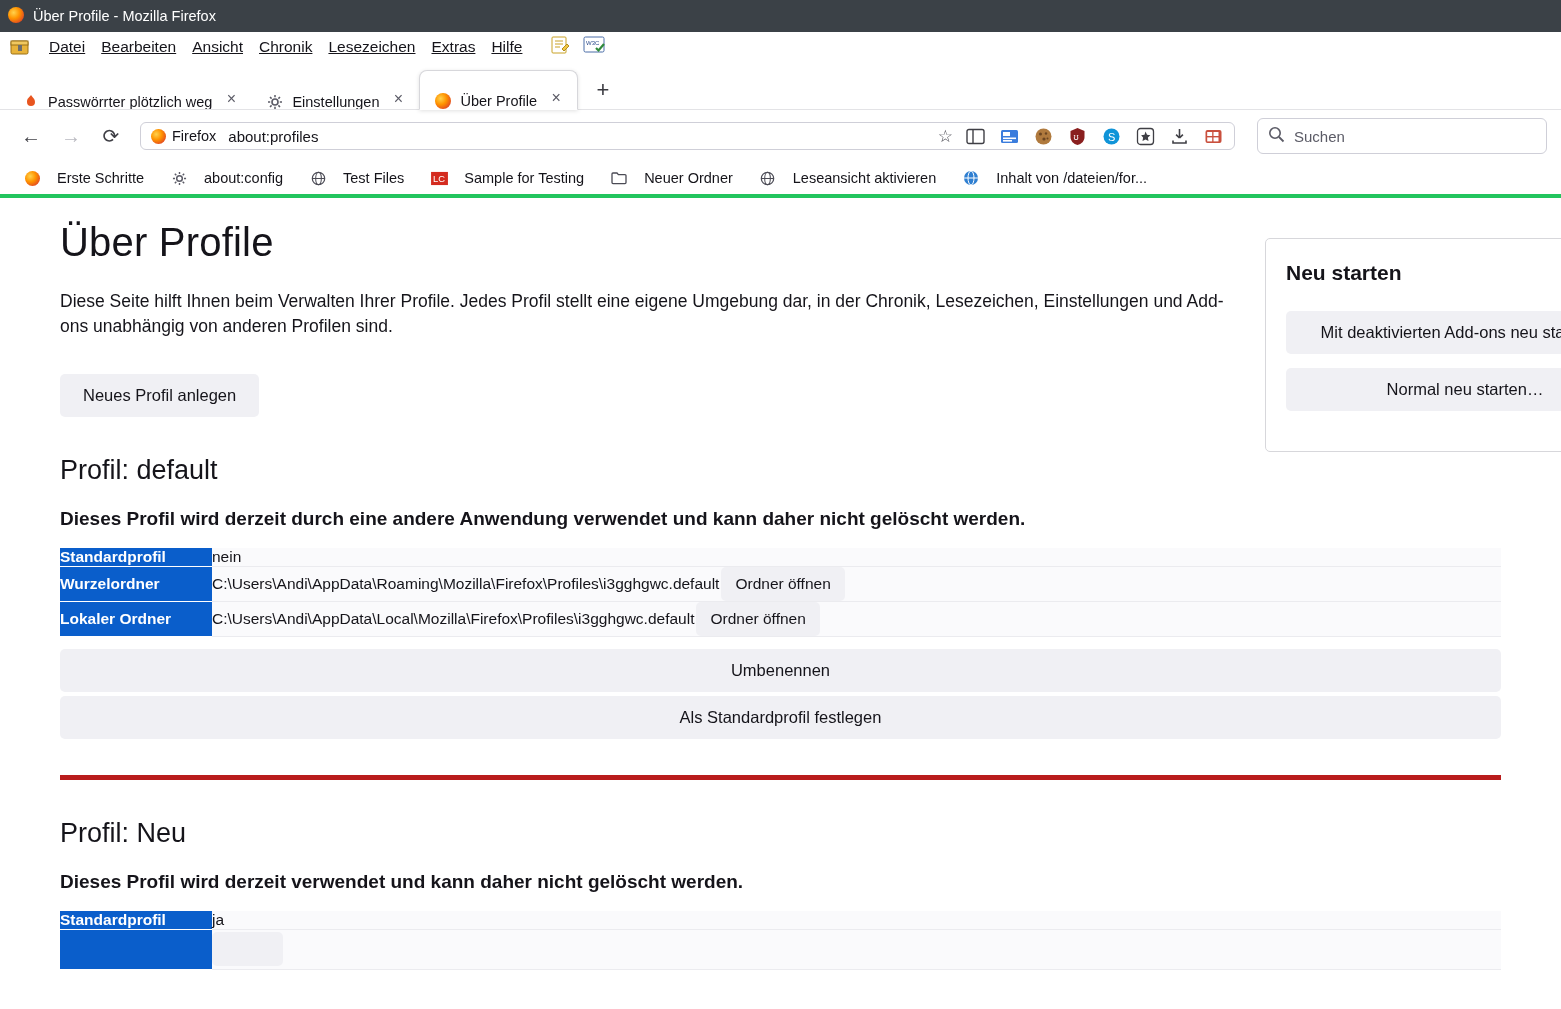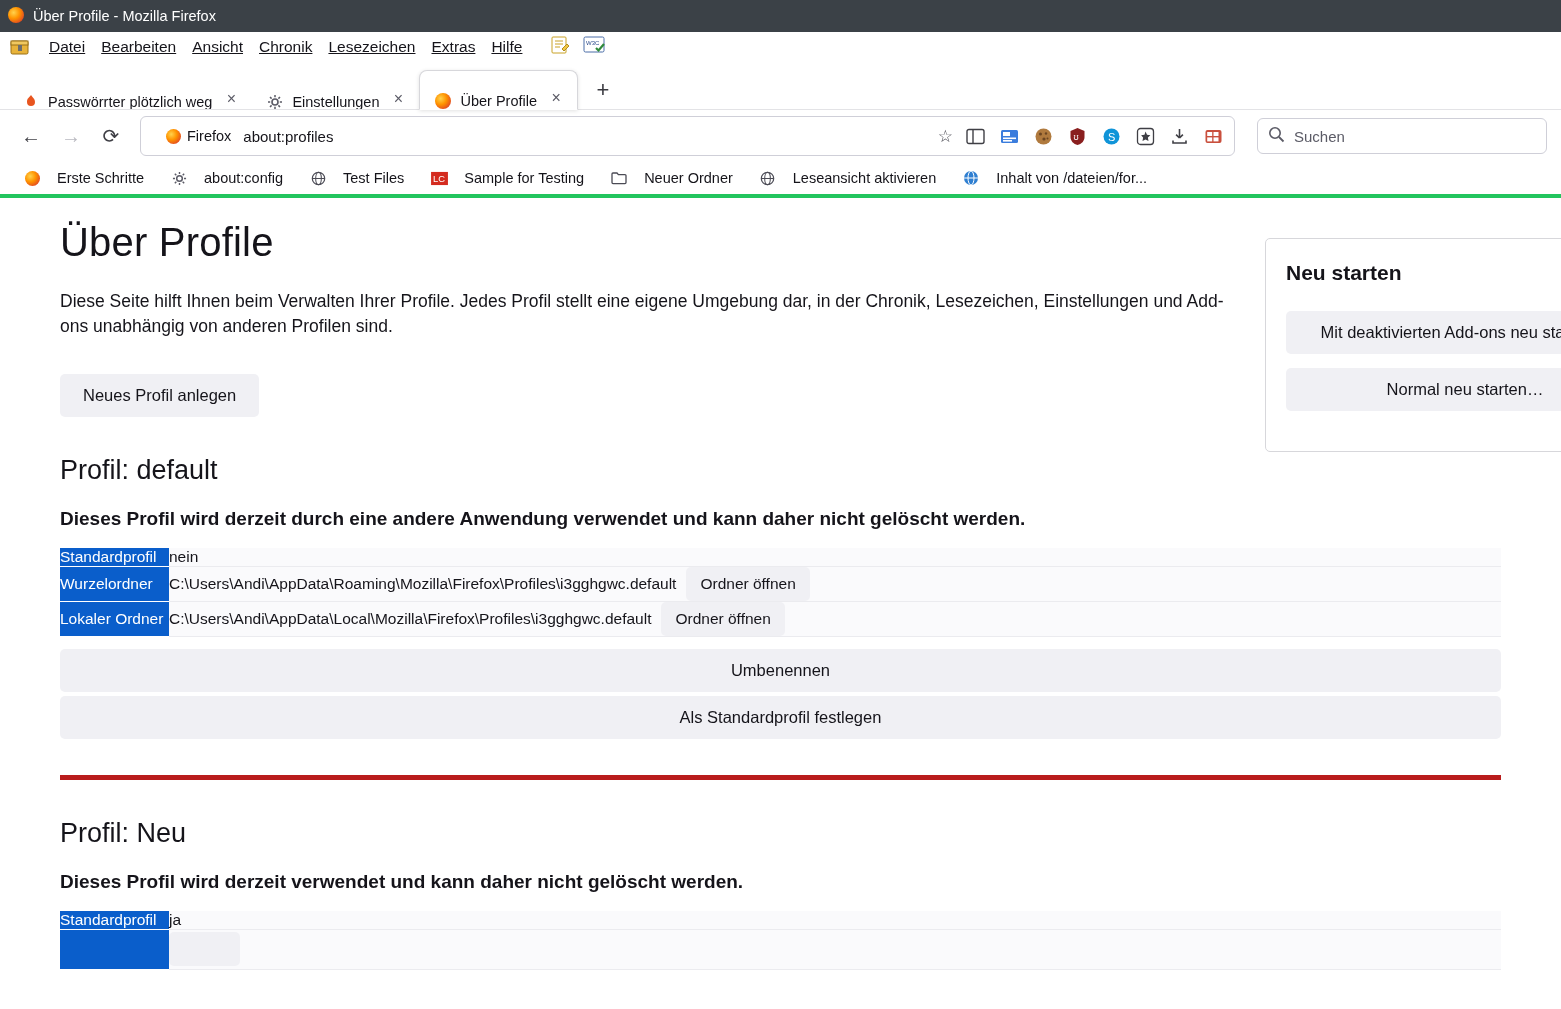--- a/index.html
+++ b/index.html
@@ -128,26 +128,26 @@
   .navbtn {
     width: 34px; height: 34px;
     display: flex; align-items: center; justify-content: center;
     color: #3f3f45;
     font-size: 20px;
     border-radius: 5px;
   }
   .navbtn.disabled { color: #b9b9c0; }
   .urlbar {
     flex: 1 1 auto;
-    height: 40px;
+    height: 28px;
     border: 1px solid #cfcfd8;
     border-radius: 6px;
     display: flex;
     align-items: center;
-    padding: 0 8px 0 25px;
+    padding: 0 8px 0 10px;
     background: #ffffff;
     margin: 0 6px;
     min-width: 0;
   }
   .urlbar .ident {
     display: flex; align-items: center;
     font-size: 14.5px; color: #15141a;
     margin-right: 12px;
     white-space: nowrap;
   }
@@ -248,35 +248,35 @@
   table.profile-table {
     border-collapse: collapse;
     width: calc(100% + 0px);
     table-layout: fixed;
     margin-bottom: 0;
   }
   table.profile-table td { padding: 0; vertical-align: middle; }
   td.th {
     background: #0a5ecb;
     color: #ffffff;
-    font-weight: normal;
+    font-weight: bold;
     font-size: 15.5px;
-    width: 109px;
+    width: 152px;
     padding: 10px 12px;
     border-bottom: 1px solid #ffffff;
     white-space: nowrap;
   }
   td.val {
     background: #fafafc;
     font-size: 15.5px;
     color: #15141a;
     padding: 10px 12px;
     border-bottom: 1px solid #ebebef;
   }
-  td.val .pathrow { display: flex; align-items: center; gap: 10px; }
+  td.val .pathrow { display: flex; align-items: center; gap: 2px; }
   td.val .pathtext { white-space: nowrap; }
 
   .rowbtns {
     display: flex;
     gap: 4px;
     margin-top: 12px;
     padding-bottom: 36px;
     border-bottom: 5px solid #b91c1c;
     flex-direction: column;
   }

